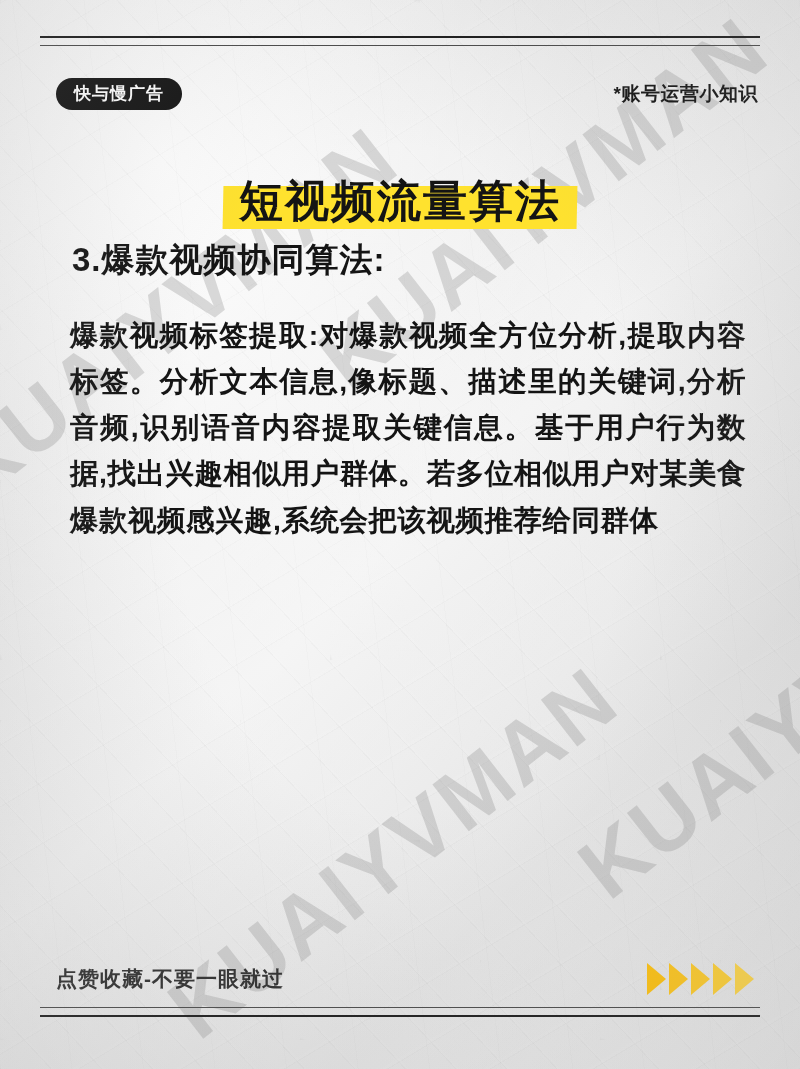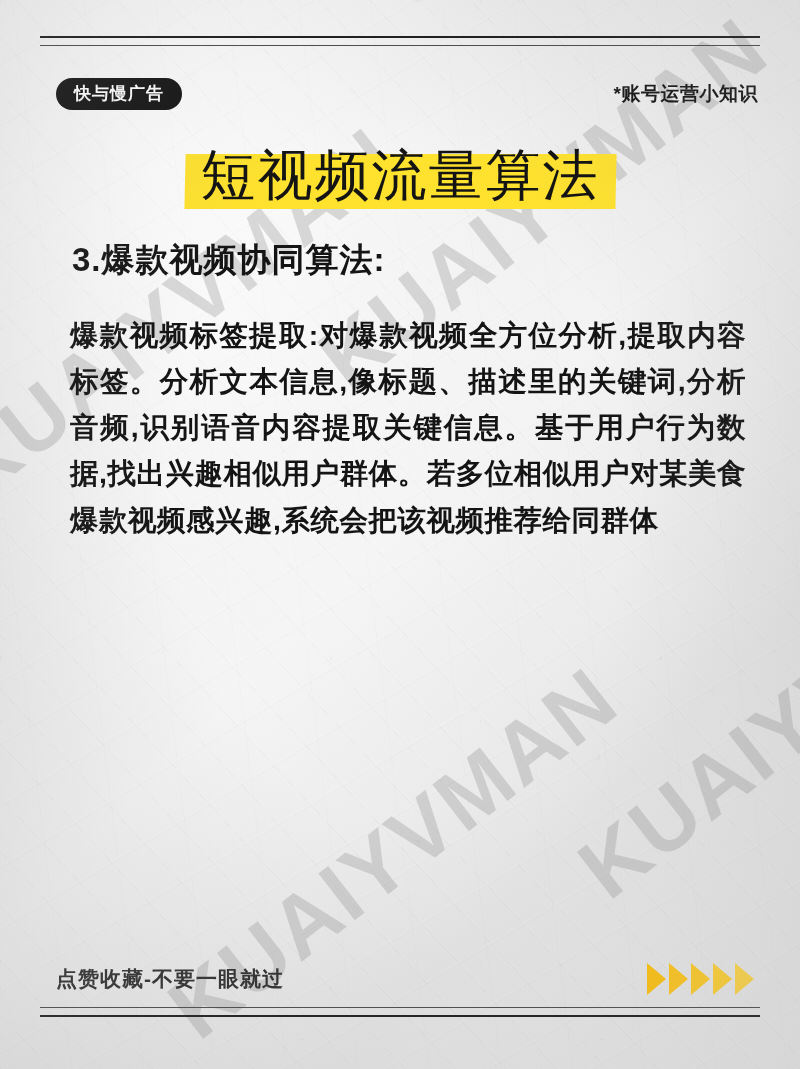--- a/index.html
+++ b/index.html
@@ -130,26 +130,27 @@
   .title-wrap {
     position: absolute;
     left: 0;
     right: 0;
     top: 140px;
     text-align: center;
   }
   .title {
     display: inline-block;
     position: relative;
-    font-size: 55px;
-    font-weight: normal;
+    font-size: 44px;
+    font-weight: bold;
     color: #141414;
     letter-spacing: 2px;
     padding: 4px 16px 8px;
     line-height: 1.15;
+    margin-top: 32px;
   }
   .title .hl {
     position: absolute;
     left: 0;
     right: 0;
     top: 14px;
     bottom: 6px;
     background: #FFE22E;
     z-index: 0;
     transform: skewX(-1.2deg);

